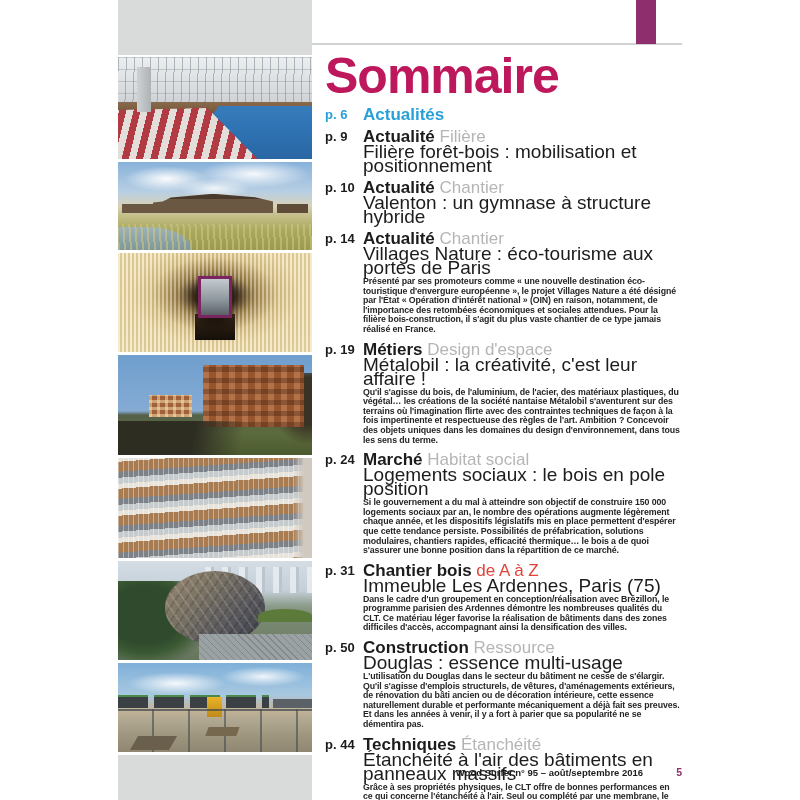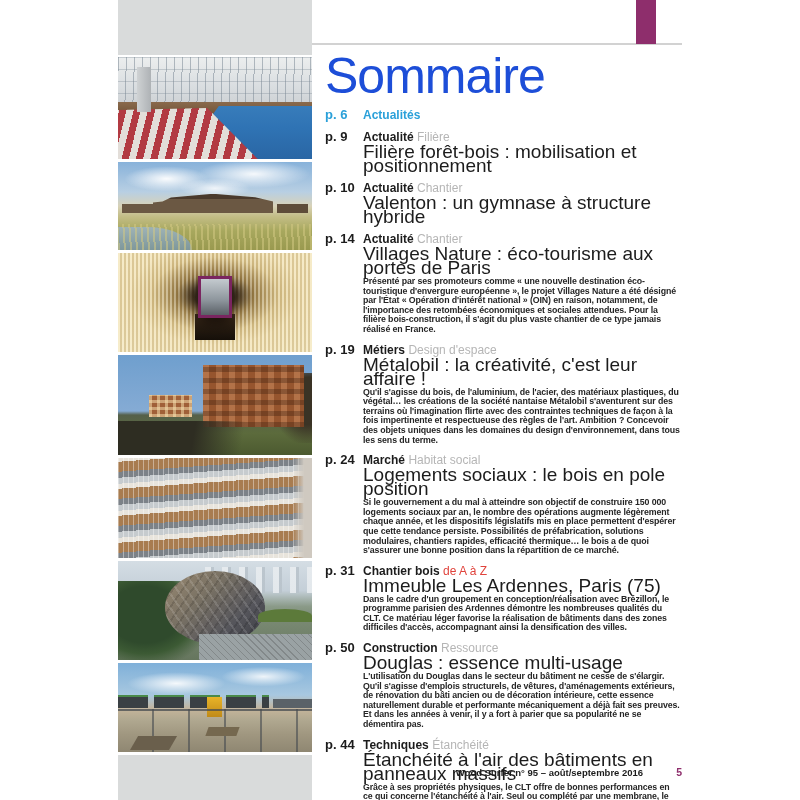--- a/index.html
+++ b/index.html
@@ -113,27 +113,27 @@
   .ph7 .wall2{right:0;left:auto;top:40%;width:20%;height:11%;background:#5a6268;}
   .ph7 .machine{left:46%;top:38%;width:15px;height:20px;background:linear-gradient(180deg,#e8b428,#c08a18);}
   .ph7 .scaffold{left:0;bottom:0;width:100%;height:46%;
     border-top:2px solid rgba(70,75,80,.75);
     background:repeating-linear-gradient(90deg,transparent 0 34px,rgba(70,75,80,.6) 34px 36px);}
   .ph7 .pit1{left:8%;bottom:2%;width:20%;height:16%;background:#6a5f4c;transform:skewX(-30deg);}
   .ph7 .pit2{left:46%;bottom:18%;width:16%;height:10%;background:#75684f;transform:skewX(-20deg);}
 
   
   .content{position:absolute;left:325px;top:50px;width:357px;}
-  .page-title{font-size:50px;font-weight:400;color:#1d4ed8;letter-spacing:-1px;line-height:52px;margin:0 0 6px 0;}
+  .page-title{font-size:50px;font-weight:700;color:#be185d;letter-spacing:-1px;line-height:52px;margin:0 0 6px 0;}
 
   .toc{margin-top:0;}
   .entry{display:flex;margin-bottom:8px;}
   .pref{flex:0 0 38px;font-size:13px;font-weight:bold;color:#1c1c1c;line-height:14px;}
   .einfo{flex:1;min-width:0;}
-  .cats{font-size:12px;line-height:14px;}
+  .cats{font-size:17px;line-height:14px;}
   .cat{font-weight:bold;color:#1c1c1c;}
   .cat2{font-weight:normal;color:#b5b5b5;}
   .etitle{font-size:19px;line-height:14px;color:#1c1c1c;margin-top:1px;}
   .ebody{font-size:8.8px;font-weight:bold;line-height:9.6px;color:#262626;letter-spacing:-0.1px;margin-top:2px;max-width:318px;}
   .etitle:empty,.ebody:empty,.cat2:empty{display:none;}
 
   .entry.blue .pref,.entry.blue .cat{color:#2aa0d9;}
   .entry.orange .pref,.entry.orange .cat{color:#f18a1d;padding-left:6px;}
   .entry.orange .cat2{color:#f5a955;font-weight:bold;}
   .entry .cat2.red{color:#e0433c;}

